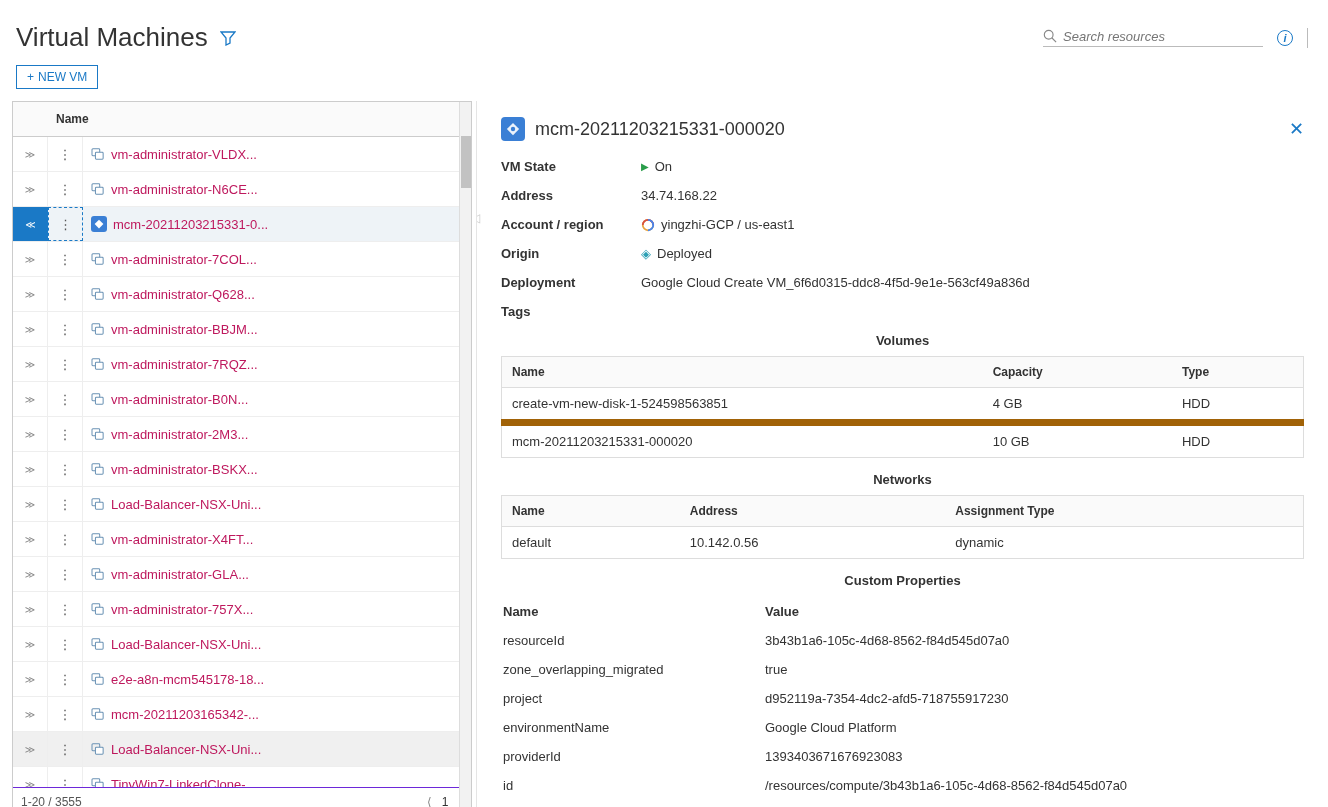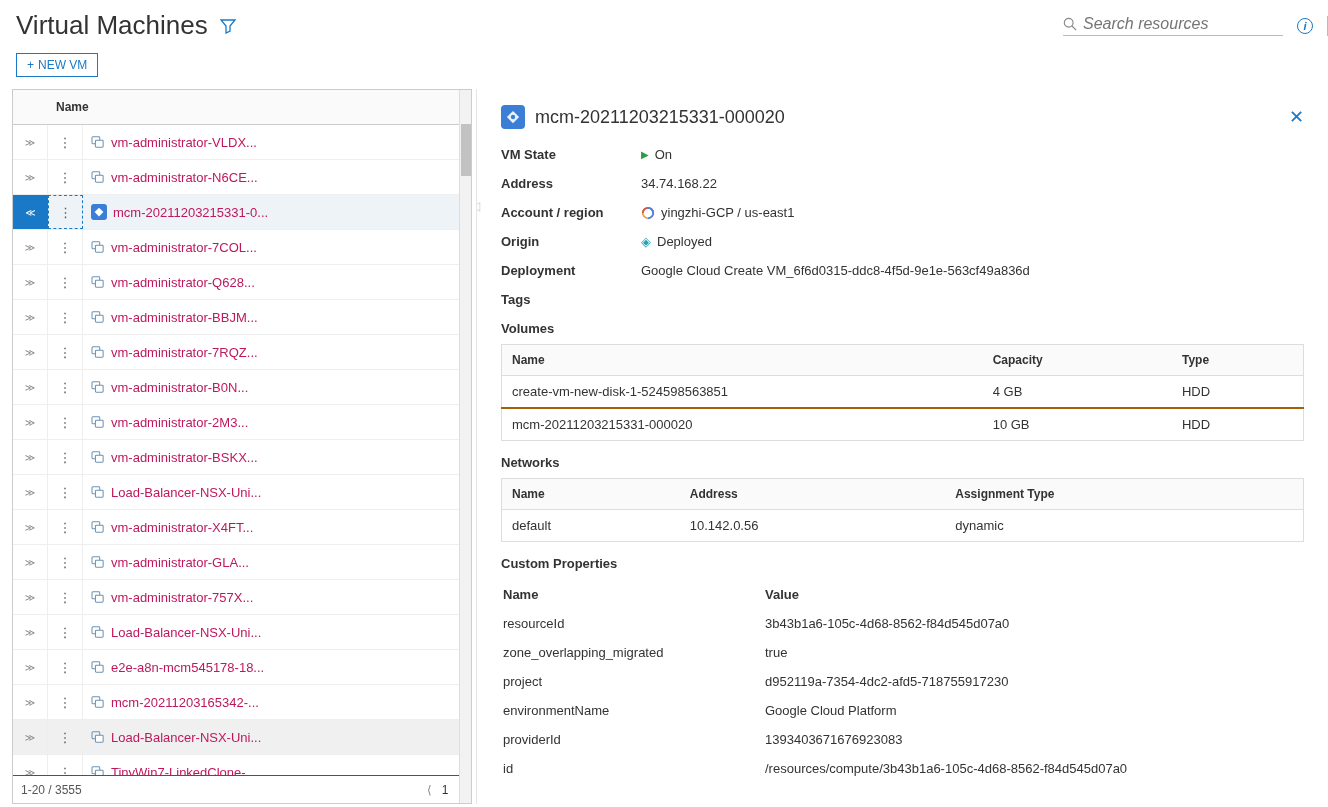--- a/index.html
+++ b/index.html
@@ -1,22 +1,22 @@
 <!DOCTYPE html>
 <html><head>
 <meta charset="utf-8">
 <style>
   * { box-sizing: border-box; margin: 0; padding: 0; font-family: "Segoe UI", Arial, sans-serif; }
   body { background: #fff; color: #333; font-size: 13px; width: 1328px; height: 807px; overflow: hidden; }
-  .header { display: flex; align-items: center; padding: 10px 0 0 16px; }
+  .header { display: flex; align-items: center; padding: 10px 20px 0 16px; margin-top: 12px; }
   .title { font-size: 26px; font-weight: 300; color: #333; margin-right: 12px; }
   .filter-icon { color: #1a79c6; cursor: pointer; }
   .header-right { margin-left: auto; display: flex; align-items: center; gap: 14px; }
   .search-wrap { display: flex; align-items: center; gap: 6px; border-bottom: 1px solid #bbb; padding-bottom: 2px; width: 220px; }
-  .search-wrap input { border: none; outline: none; font-style: italic; color: #888; width: 100%; font-size: 16px; }
+  .search-wrap input { border: none; outline: none; font-style: italic; color: #888; width: 100%; font-size: 13px; }
   .info-icon { color: #1a79c6; border: 1.5px solid #1a79c6; border-radius: 50%; width: 16px; height: 16px; display: inline-flex; align-items: center; justify-content: center; font-size: 11px; font-weight: bold; font-style: italic; }
   .divider-v { width: 1px; height: 20px; background: #bbb; }
   .new-vm-btn { margin: 12px 0 12px 16px; border: 1px solid #1a79c6; color: #1a79c6; background: #fff; padding: 4px 10px; font-size: 12px; cursor: pointer; display: inline-flex; align-items: center; gap: 4px; }
 
   .content { display: flex; height: calc(100% - 92px); }
   .left-pane { width: 460px; border: 1px solid #ccc; margin-left: 12px; display: flex; flex-direction: column; position: relative; }
   .list-header { display: flex; align-items: center; height: 35px; border-bottom: 1px solid #ccc; background: #fafafa; font-size: 12px; color: #333; }
   .col-expand, .col-menu, .col-icon { width: 35px; border-right: 1px solid #eee; }
   .col-name-h { padding-left: 8px; font-weight: 600; }
 
@@ -45,24 +45,24 @@
   .detail-title { font-size: 18px; color: #333; font-weight: 400; }
   .close-btn { margin-left: auto; color: #1a79c6; font-size: 18px; cursor: pointer; }
 
   .kv { display: flex; margin-bottom: 14px; font-size: 13px; }
   .kv .k { width: 140px; font-weight: 600; color: #333; }
   .kv .v { flex: 1; color: #333; display: flex; align-items: center; gap: 6px; }
   .tri-on { color: #2a9d4a; font-size: 10px; }
   .gcp-mini { width: 14px; height: 14px; }
   .origin-icon { color: #2aa0b5; font-size: 13px; }
 
-  .section-h { font-weight: 600; font-size: 13px; margin: 14px 0 8px 0; }
+  .section-h { font-weight: 600; font-size: 13px; margin: 14px 0 8px 0; text-align: center; }
   .tbl { width: 100%; border: 1px solid #ddd; border-collapse: collapse; font-size: 13px; }
   .tbl th { background: #fafafa; border-bottom: 1px solid #ddd; text-align: left; padding: 8px 10px; font-weight: 600; color: #333; font-size: 12px; }
-  .tbl td { border-bottom: 2px solid #a16207; padding: 8px 10px; color: #333; }
+  .tbl td { border-bottom: 7px solid #a16207; padding: 8px 10px; color: #333; }
   .tbl tr:last-child td { border-bottom: none; }
 
   .props { width: 100%; font-size: 13px; }
   .props th { text-align: left; padding: 6px 0; font-weight: 600; color: #333; border-bottom: none; }
   .props td { padding: 6px 0; color: #333; }
   .props td.k { width: 260px; }
 
   .chev { font-size: 10px; }
   .dots:before { content: "\22EE"; }
   svg { display: block; }

